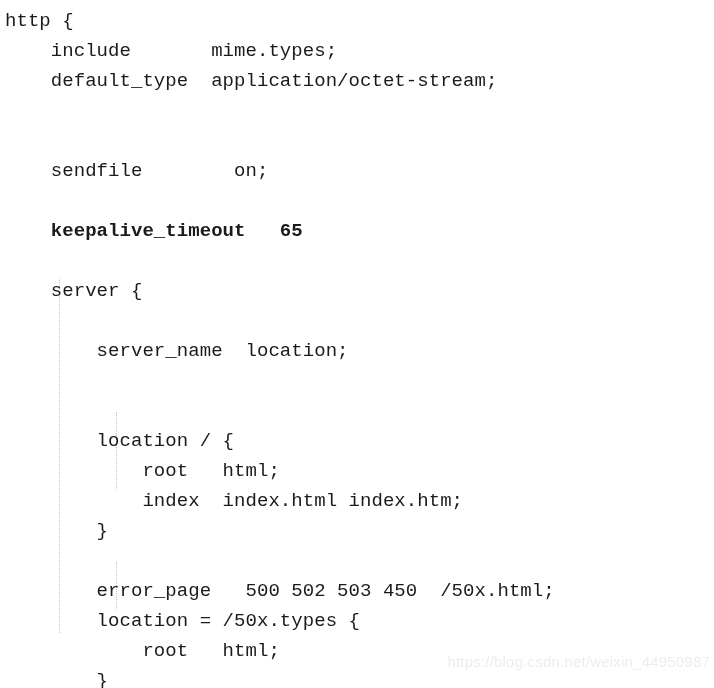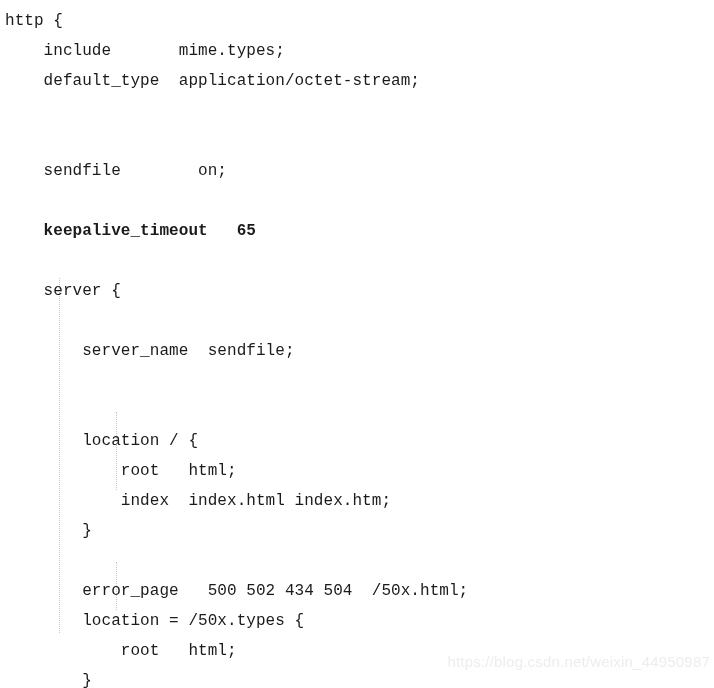--- a/index.html
+++ b/index.html
@@ -21,21 +21,21 @@
     top: 0;
     width: 714px;
     height: 688px;
   }
 
   .code-line {
     position: absolute;
     left: 5px;
     white-space: pre;
     font-family: "Liberation Mono", "DejaVu Sans Mono", monospace;
-    font-size: 16px;
+    font-size: 19px;
     line-height: 30px;
     height: 30px;
     color: #1b1b1b;
     letter-spacing: 0.05px;
   }
 
   .indent-guide {
     position: absolute;
     width: 1px;
     border-left: 1px dotted #c6c6c6;
@@ -59,24 +59,24 @@
 <div id="code-listing">
     <div class="indent-guide" style="left: 59px; top: 278px; height: 355px;"></div>
     <div class="indent-guide" style="left: 116px; top: 412px; height: 78px;"></div>
     <div class="indent-guide" style="left: 116px; top: 562px; height: 48px;"></div>
     <div class="code-line" style="top: 6px;">http {</div>
     <div class="code-line" style="top: 36px; text-align: right;">    include       mime.types;</div>
     <div class="code-line" style="top: 66px;">    default_type  application/octet-stream;</div>
     <div class="code-line" style="top: 156px;">    sendfile        on;</div>
     <div class="code-line" style="top: 216px; font-weight: bold;">    keepalive_timeout   65</div>
     <div class="code-line" style="top: 276px;">    server {</div>
-    <div class="code-line" style="top: 336px;">        server_name  sendfile;</div>
+    <div class="code-line" style="top: 336px;">        server_name  location;</div>
     <div class="code-line" style="top: 426px;">        location / {</div>
     <div class="code-line" style="top: 456px;">            root   html;</div>
     <div class="code-line" style="top: 486px;">            index  index.html index.htm;</div>
     <div class="code-line" style="top: 516px;">        }</div>
-    <div class="code-line" style="top: 576px;">        error_page   500 502 434 504  /50x.html;</div>
+    <div class="code-line" style="top: 576px;">        error_page   500 502 503 450  /50x.html;</div>
     <div class="code-line" style="top: 606px;">        location = /50x.types {</div>
     <div class="code-line" style="top: 636px;">            root   html;</div>
     <div class="code-line" style="top: 666px;">        }</div>
   </div>
 
 <div id="watermark">https://blog.csdn.net/weixin_44950987</div>
 
 </body></html>

